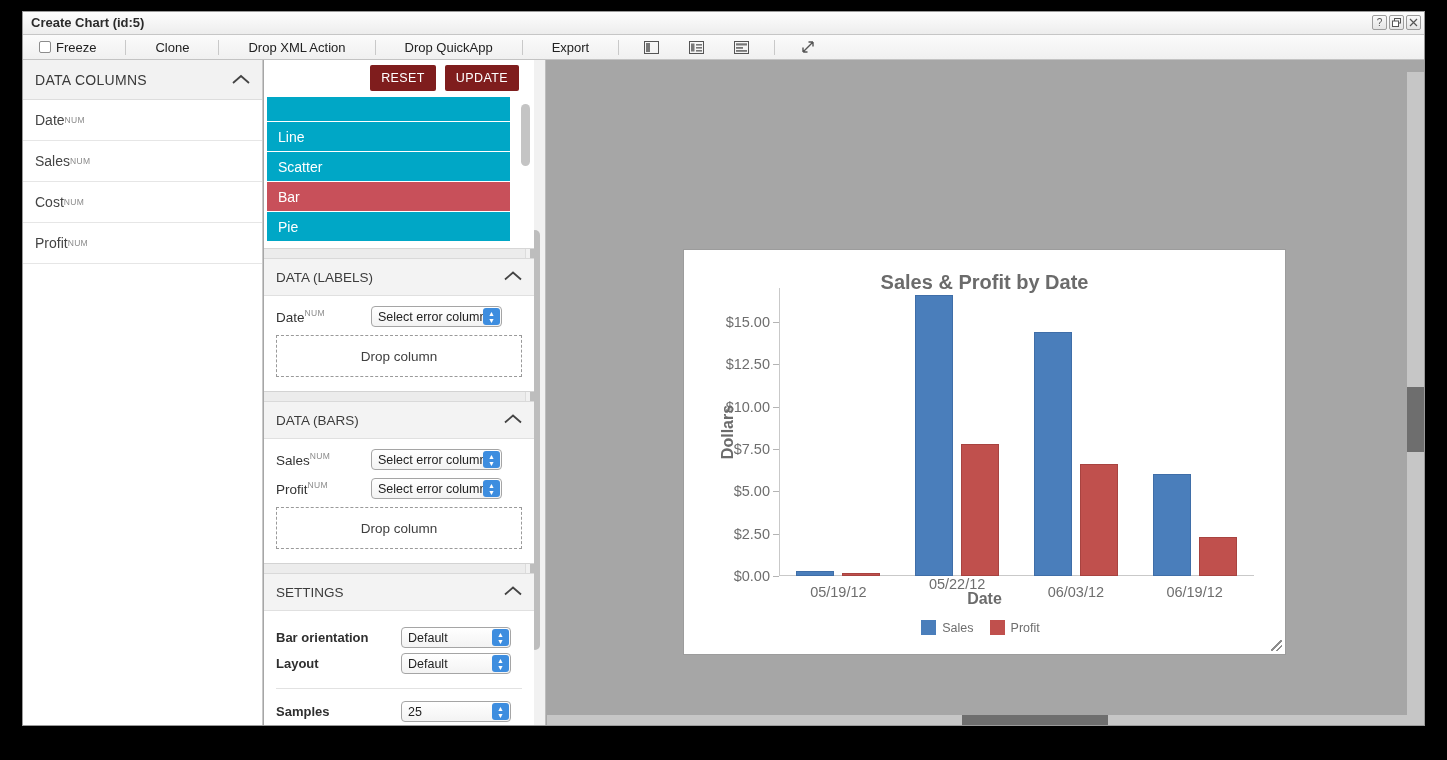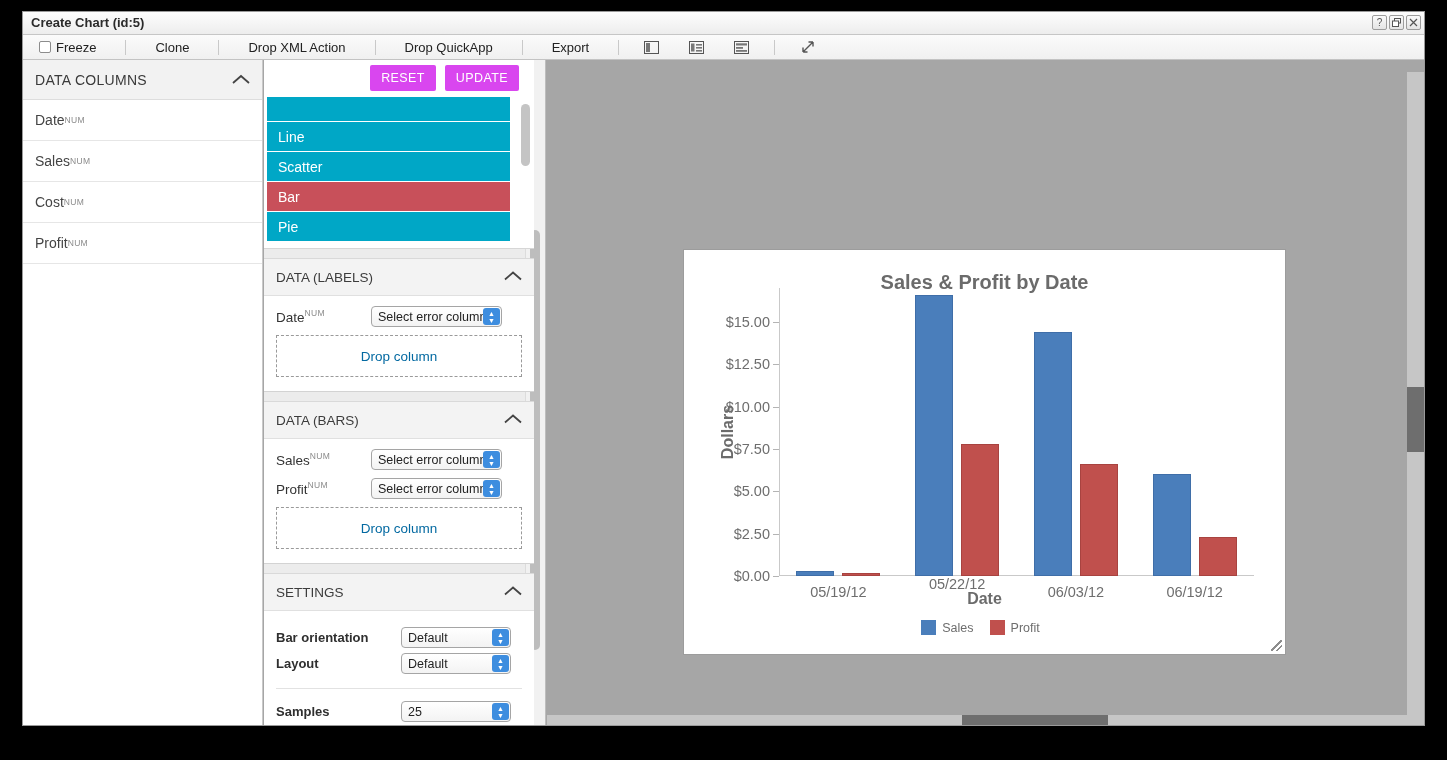--- a/index.html
+++ b/index.html
@@ -111,21 +111,21 @@
   #config-inner { position: absolute; left: 0; top: 0; width: 270px; }
 
   .cfg-buttons {
     background: #fff;
     height: 37px;
     display: flex; justify-content: flex-end; align-items: center;
     gap: 9px; padding-right: 15px;
     border-bottom: 1px solid #fff;
   }
   .btn-teal {
-    background: #d946ef; color: #fff;
+    background: #7f1d1d; color: #fff;
     border: none; border-radius: 2px;
     font-size: 12.5px; letter-spacing: .4px;
     padding: 6px 11px;
     cursor: pointer;
     font-family: "Liberation Sans", sans-serif;
   }
 
   .type-list {
     position: relative;
     background: #fff;
@@ -192,21 +192,21 @@
     background: #3d8ddf;
     border-radius: 3px;
     display: flex; flex-direction: column; align-items: center; justify-content: center;
     color: #fff; font-size: 7px; line-height: 7px;
   }
   .dropzone {
     margin-top: 8px;
     height: 42px;
     border: 1px dashed #9a9a9a;
     display: flex; align-items: center; justify-content: center;
-    font-size: 13.5px; color: #0369a1;
+    font-size: 13.5px; color: #404040;
     cursor: pointer;
   }
   .settings-row { display: flex; align-items: center; margin-bottom: 5px; }
   .settings-label { width: 125px; font-size: 13px; font-weight: bold; color: #2f2f2f; }
   .sel-wide { width: 110px; }
   .hr { border-top: 1px solid #e2e2e2; margin: 14px 0 12px 0; }
 
   .cfg-sb {
     position: absolute; right: 5px; top: 170px;
     width: 10px; height: 420px;

